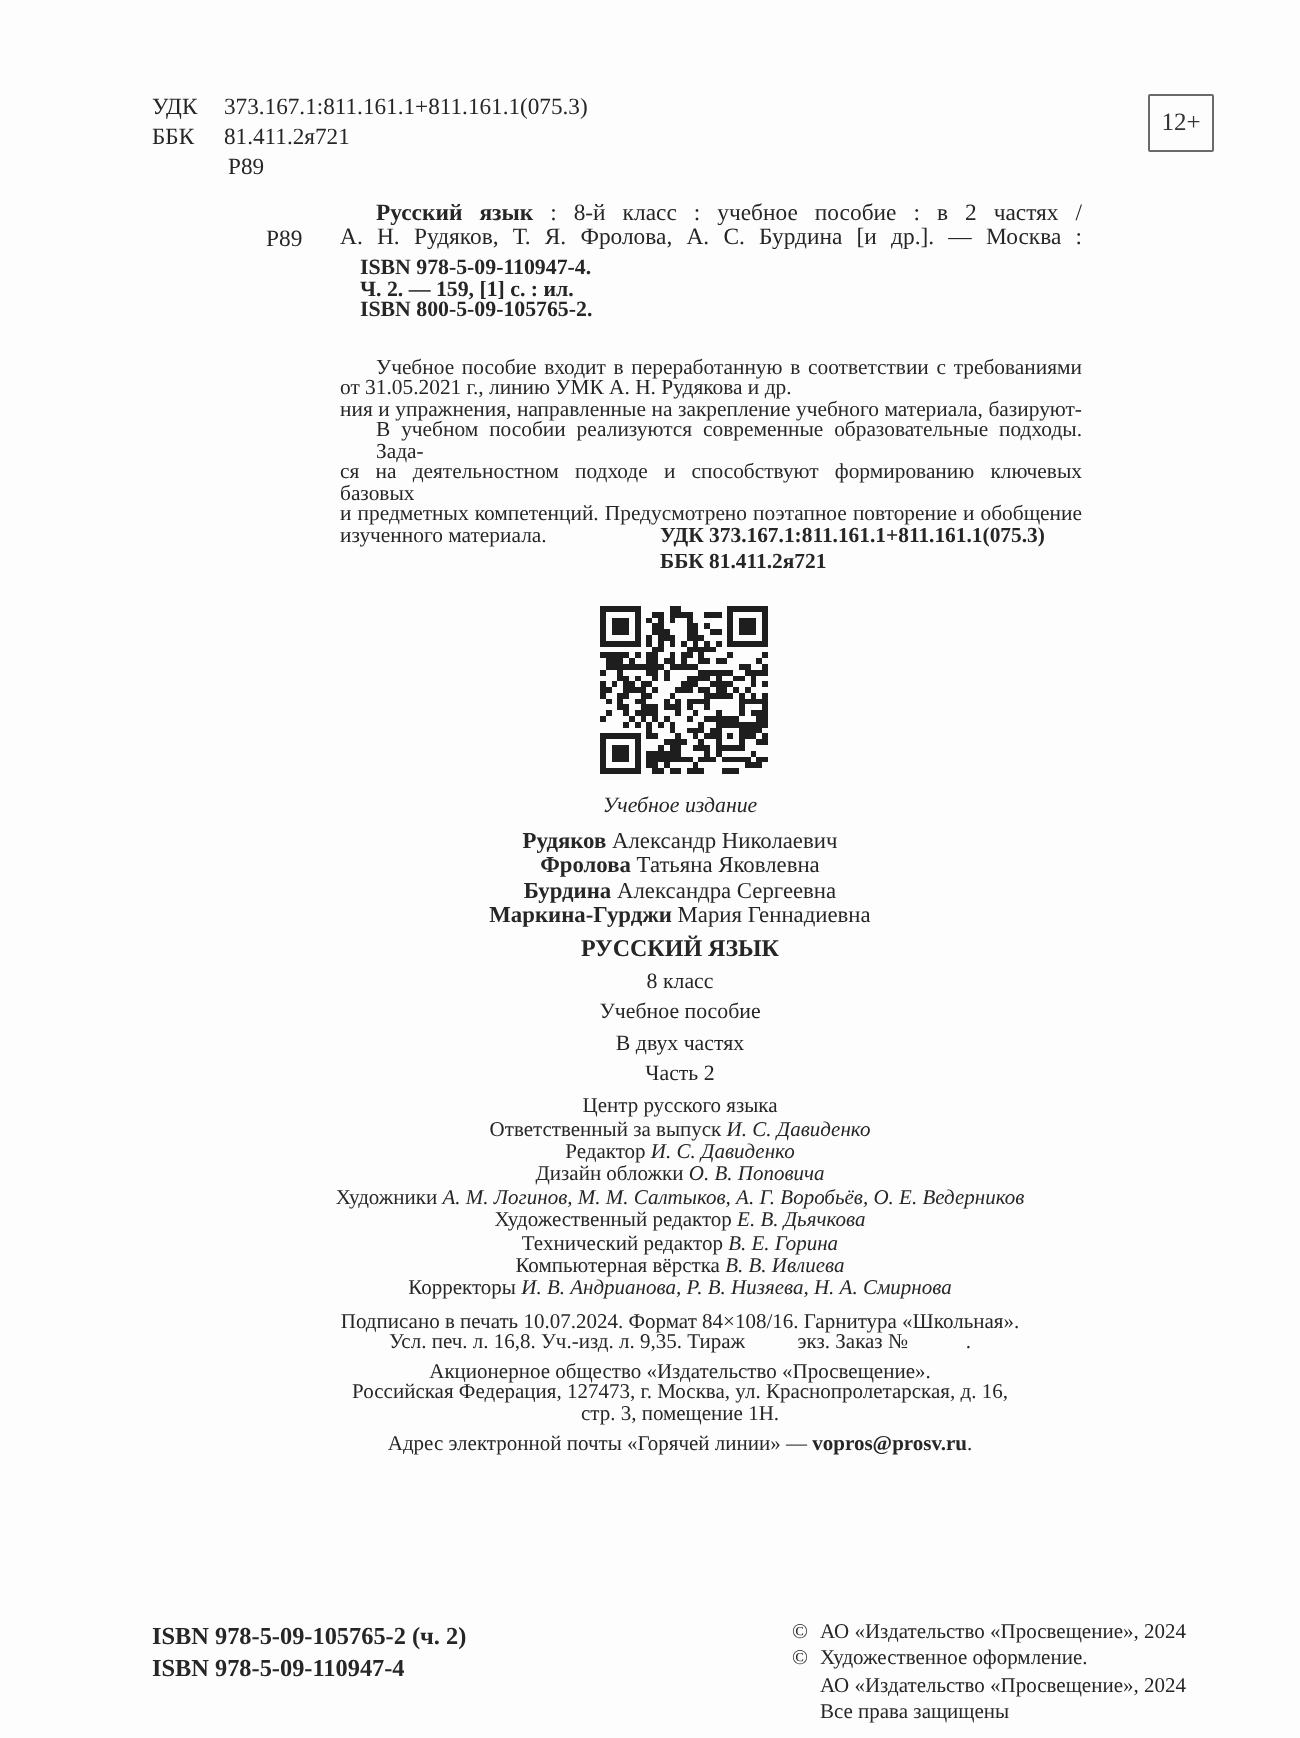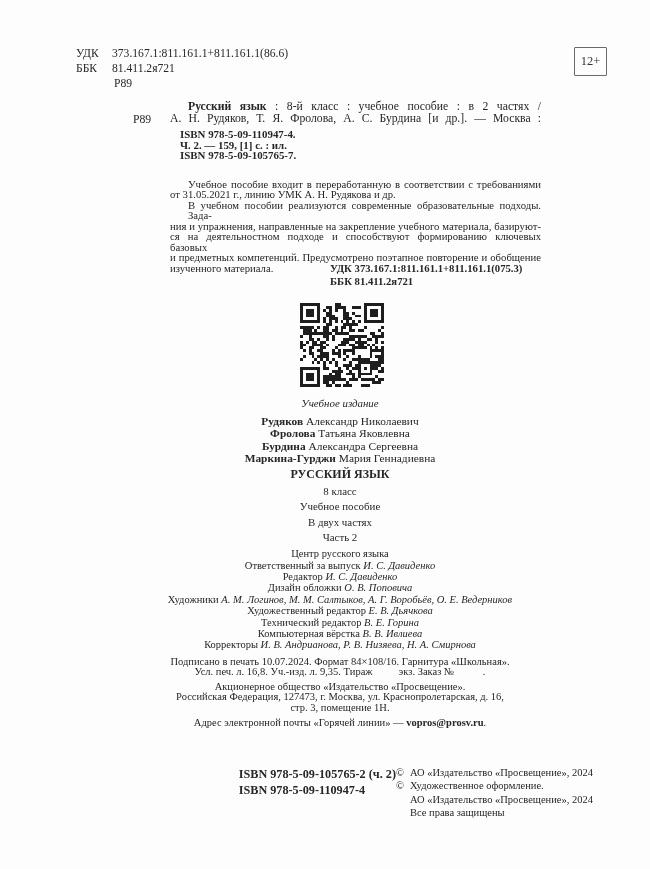--- a/index.html
+++ b/index.html
@@ -47,63 +47,63 @@
   .sub{font-size:10.9px;line-height:11px;margin-top:4.5px;}
   .center-line{font-size:10.5px;line-height:11.4px;margin-top:5px;}
   .credit{font-size:10.5px;line-height:11.4px;}
   .credit i{font-style:italic;}
   .printinfo{margin-top:6px;font-size:10.5px;line-height:10.6px;}
   .pre{white-space:pre;}
   .pub{margin-top:4px;font-size:10.5px;line-height:10.4px;}
   .hotline{margin-top:4px;font-size:10.5px;line-height:11px;}
   .hotline b{font-weight:bold;}
   
-  .footer{position:absolute;top:766px;left:76px;width:517px;display:flex;justify-content:flex-end;align-items:flex-start;}
+  .footer{position:absolute;top:810px;left:76px;width:517px;display:flex;justify-content:space-between;align-items:flex-start;}
   .fisbn{font-weight:bold;font-size:12.2px;line-height:16px;}
   .copy{font-size:10.5px;line-height:13.3px;}
   .copy .row{display:flex;}
   .copy .csign{width:14px;}
 </style>
 </head>
 <body>
 
 <div class="page">
 
   <div class="head">
     <div class="row">
       <span class="lbl">УДК</span>
-      <span>373.167.1:811.161.1+811.161.1(86.6)</span>
+      <span>373.167.1:811.161.1+811.161.1(075.3)</span>
     </div>
     <div class="row">
       <span class="lbl">ББК</span>
       <span>81.411.2я721</span>
     </div>
     <div class="sign">Р89</div>
   </div>
 
   <div class="badge">12+</div>
 
   <div class="bib">
     <span class="bib-sign">Р89</span>
     <div class="bib-body">
       <div class="jline ind18"><b>Русский язык</b><span> : 8-й класс : учебное пособие : в 2 частях /</span></div>
       <div class="jline">А. Н. Рудяков, Т. Я. Фролова, А. С. Бурдина [и др.]. — Москва :</div>
     </div>
     <div class="isbnblk">
       <div>ISBN 978-5-09-110947-4.</div>
       <div>Ч. 2. — 159, [1] с. : ил.</div>
-      <div>ISBN 978-5-09-105765-7.</div>
+      <div>ISBN 800-5-09-105765-2.</div>
     </div>
   </div>
 
   <div class="annot">
     <div class="jline ind18">Учебное пособие входит в переработанную в соответствии с требованиями</div>
     <div class="jlast">от 31.05.2021 г., линию УМК А. Н. Рудякова и др.</div>
+    <div class="jline">ния и упражнения, направленные на закрепление учебного материала, базируют-</div>
     <div class="jline ind18">В учебном пособии реализуются современные образовательные подходы. Зада-</div>
-    <div class="jline">ния и упражнения, направленные на закрепление учебного материала, базируют-</div>
     <div class="jline">ся на деятельностном подходе и способствуют формированию ключевых базовых</div>
     <div class="jline">и предметных компетенций. Предусмотрено поэтапное повторение и обобщение</div>
     <div class="jlast">изученного материала.</div>
   </div>
 
   <div class="codes-right">
     <div>УДК 373.167.1:811.161.1+811.161.1(075.3)</div>
     <div>ББК 81.411.2я721</div>
   </div>
 

